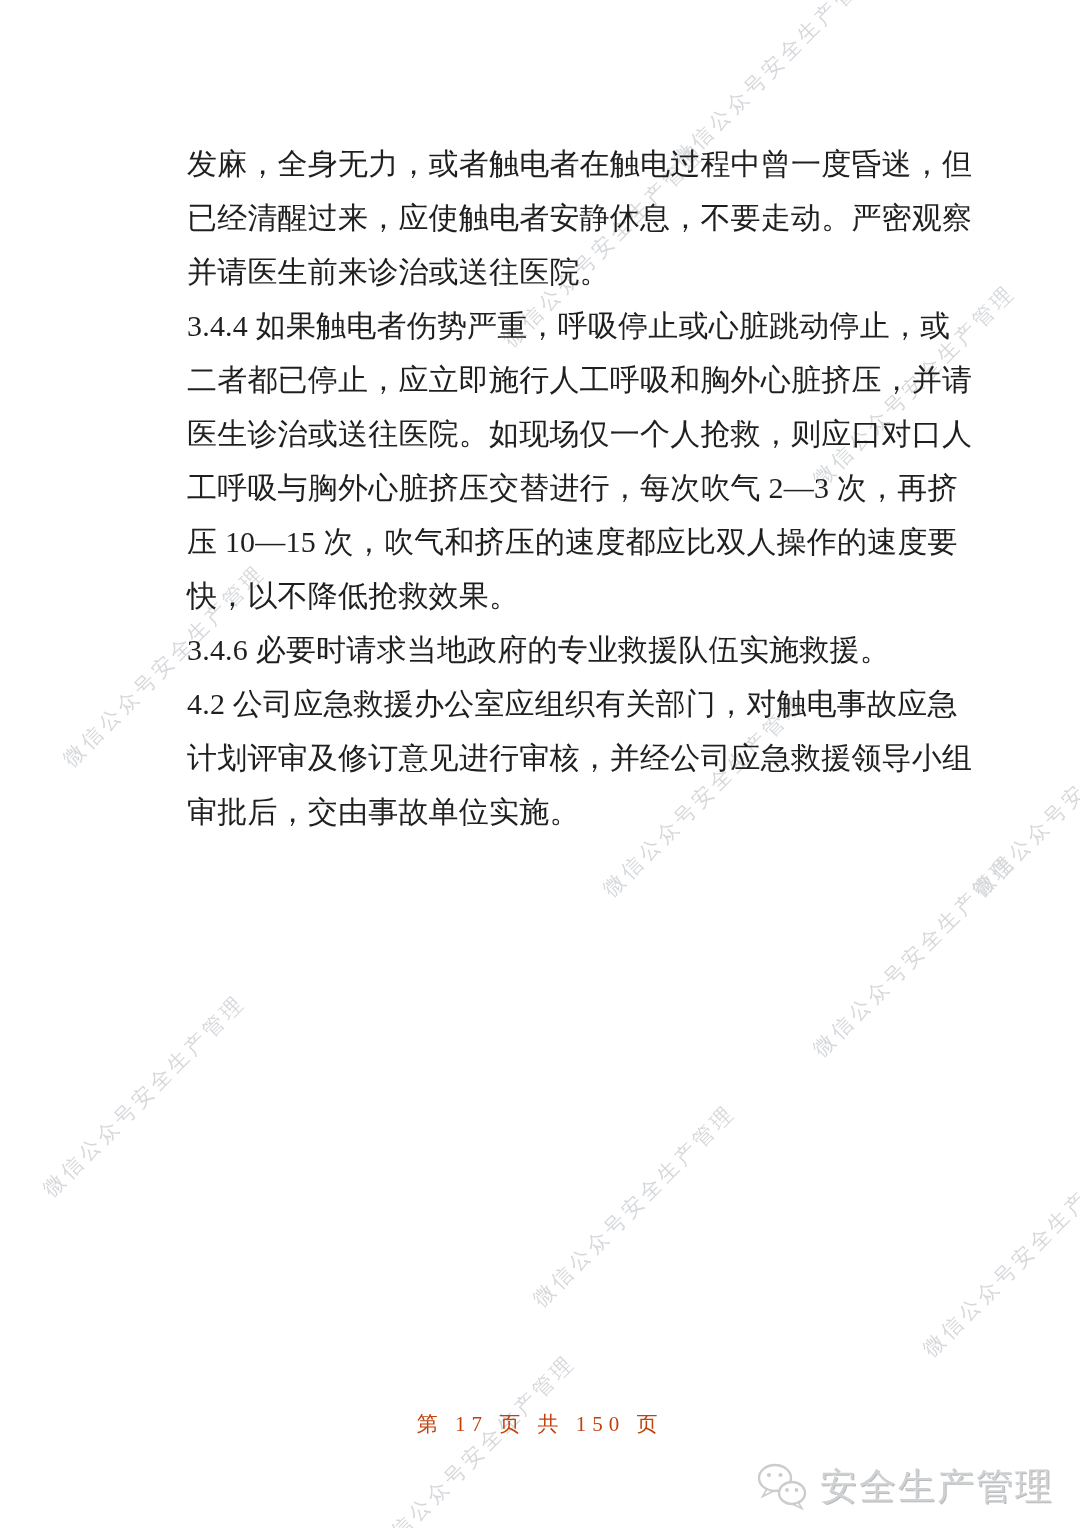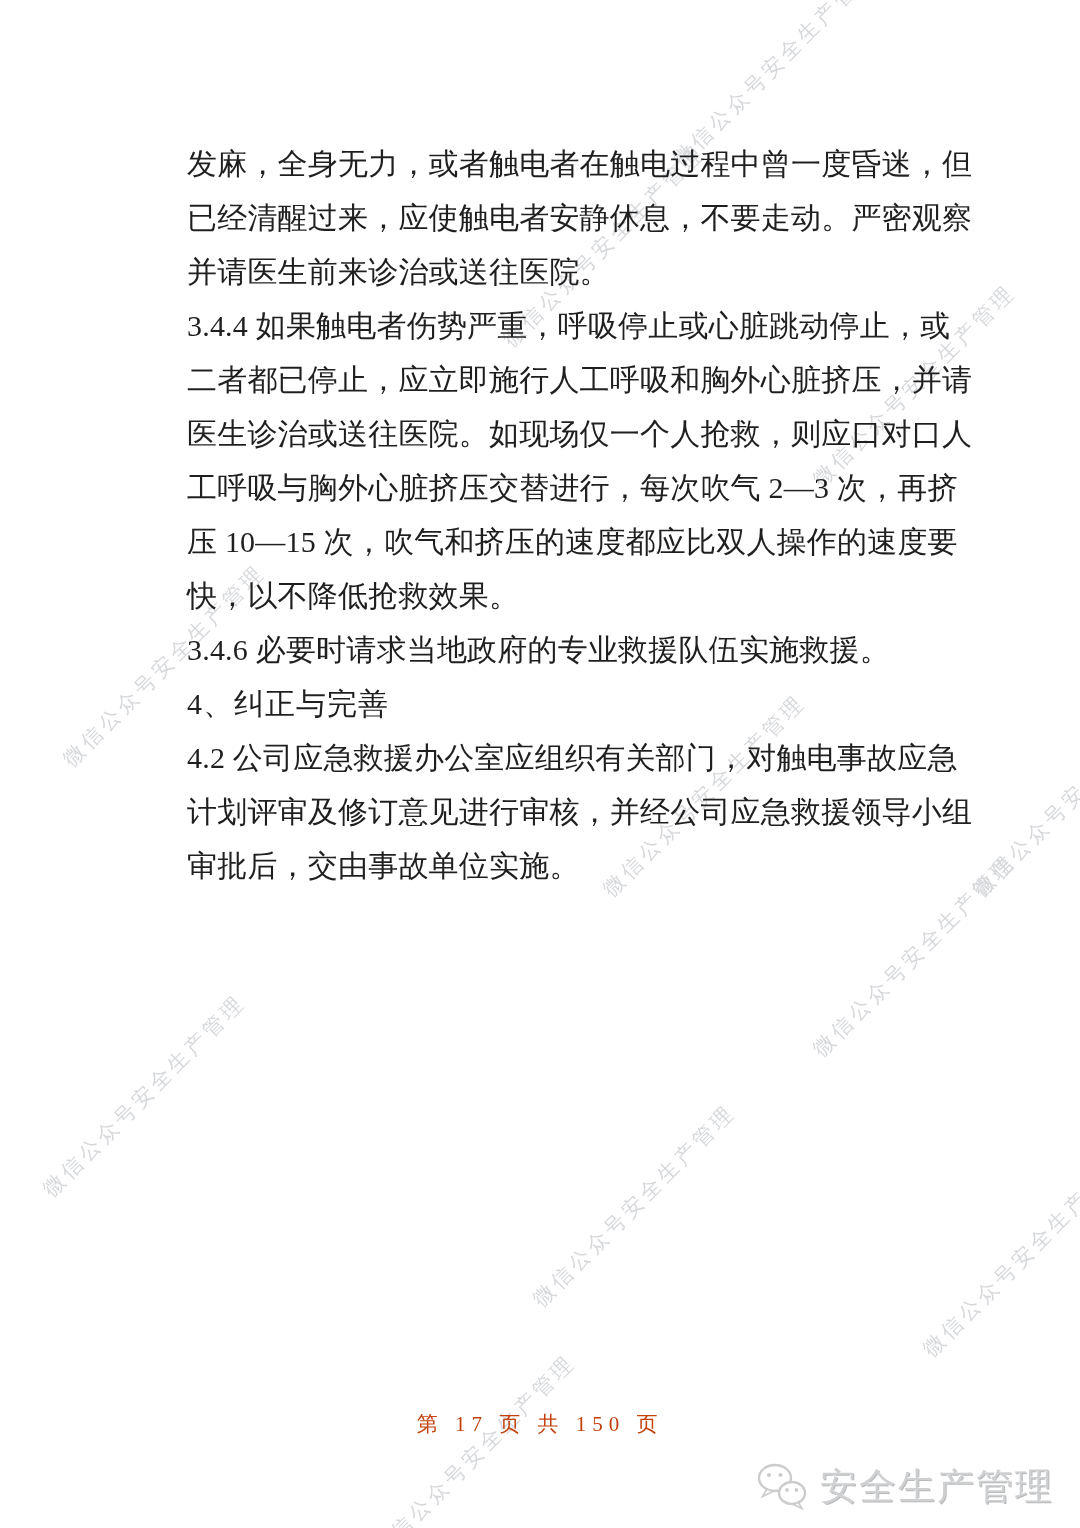--- a/index.html
+++ b/index.html
@@ -86,21 +86,20 @@
     <p>发麻，全身无力，或者触电者在触电过程中曾一度昏迷，但
 已经清醒过来，应使触电者安静休息，不要走动。严密观察
 并请医生前来诊治或送往医院。</p>
     <p>3.4.4 如果触电者伤势严重，呼吸停止或心脏跳动停止，或
 二者都已停止，应立即施行人工呼吸和胸外心脏挤压，并请
 医生诊治或送往医院。如现场仅一个人抢救，则应口对口人
 工呼吸与胸外心脏挤压交替进行，每次吹气 2—3 次，再挤
 压 10—15 次，吹气和挤压的速度都应比双人操作的速度要
 快，以不降低抢救效果。</p>
     <p>3.4.6 必要时请求当地政府的专业救援队伍实施救援。</p>
-    <p class="heading">4、纠正与完善</p>
     <p>4.2 公司应急救援办公室应组织有关部门，对触电事故应急
 计划评审及修订意见进行审核，并经公司应急救援领导小组
 审批后，交由事故单位实施。</p>
   </main>
 
   <div class="footer">第 17 页 共 150 页</div>
 
   <div class="badge">
     <svg class="wicon" width="56" height="48" viewBox="0 0 56 48" aria-hidden="true">
       <ellipse cx="21" cy="16" rx="16" ry="13" fill="#ffffff" stroke="#cbccce" stroke-width="2.4"></ellipse>

